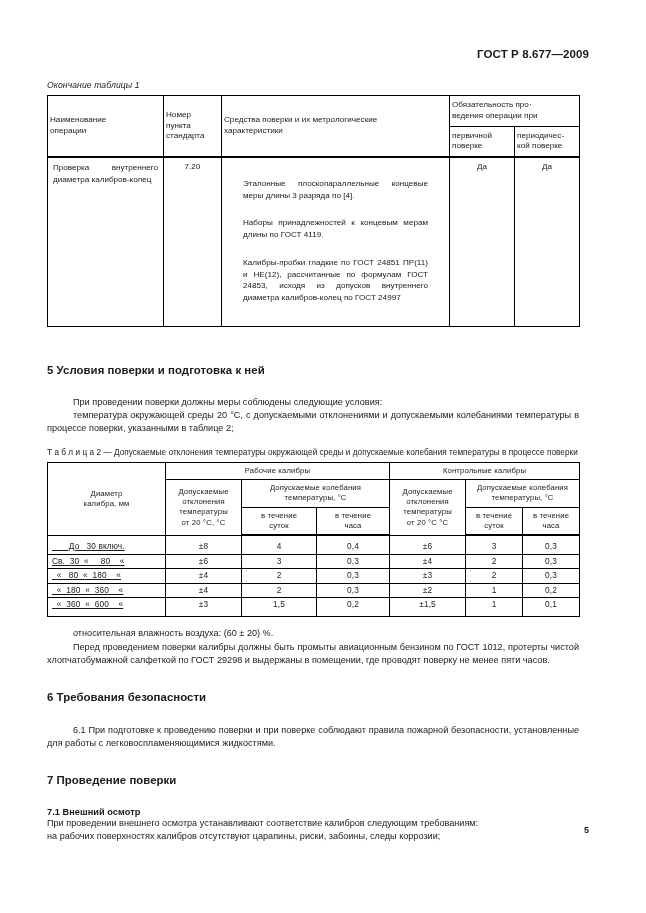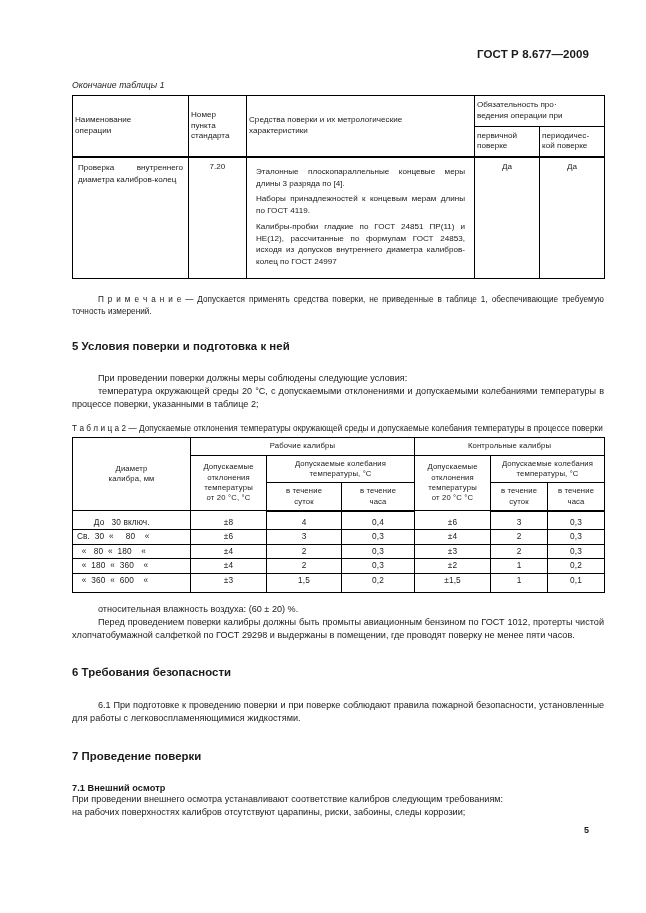--- a/index.html
+++ b/index.html
@@ -14,21 +14,21 @@
   .page {
     position: relative;
     width: 646px;
     height: 913px;
     background: #ffffff;
     overflow: hidden;
     box-sizing: border-box;
   }
   .content {
     position: absolute;
-    left: 72px;
+    left: 47px;
     top: 0;
     width: 532px;
   }
 
   
   .doc-header {
     position: absolute;
     right: 57px;
     top: 48px;
     font-size: 11.5px;
@@ -119,21 +119,21 @@
   #table1 .t1-op {
     text-align: justify;
     line-height: 1.45;
   }
   #table1 .t1-means {
     text-align: justify;
     line-height: 1.45;
     letter-spacing: 0.01px;
   }
   #table1 .t1-means div {
-    margin: 4px;
+    margin: 16px;
   }
   .thick-top {
     border-top-width: 2px !important;
   }
 
   
   #table2 {
     font-size: 7.7px;
     line-height: 1.34;
   }
@@ -149,20 +149,21 @@
     padding: 1.2px 2px;
     font-size: 8.3px;
     letter-spacing: 0.1px;
   }
   #table2 td.diam {
     text-align: left;
     font-size: 8.3px;
     padding-left: 4px;
     white-space: pre;
     font-variant-numeric: tabular-nums;
+    text-decoration: underline;
   }
   #table2 tr.firstdata td {
     padding-top: 5px;
   }
   #table2 tr.lastdata td {
     padding-bottom: 6px;
   }
   .t2-head-sep {
     border-bottom: 2px solid #000 !important;
   }
@@ -224,21 +225,20 @@
             <div>Наборы принадлежностей к концевым мерам дли­ны по ГОСТ 4119.</div>
             <div>Калибры-пробки гладкие по ГОСТ 24851 ПР(11) и НЕ(12), рассчитанные по формулам ГОСТ 24853, исходя из допусков внутреннего диаметра калиб­ров-колец по ГОСТ 24997</div>
           </td>
           <td class="c thick-top">Да</td>
           <td class="c thick-top">Да</td>
         </tr>
       </tbody>
     </table>
 
     <div style="height:15px"></div>
-    <p class="note">П р и м е ч а н и е — Допускается применять средства поверки, не приведенные в таблице 1, обеспечиваю­щие требуемую точность измерений.</p>
 
     <div style="height:22px"></div>
     <h2 class="sec">5 Условия поверки и подготовка к ней</h2>
 
     <div style="height:20px"></div>
     <p class="body-text">При проведении поверки должны меры соблюдены следующие условия:</p>
     <p class="body-text ind2">температура окружающей среды 20 °С, с допускаемыми отклонениями и допускаемыми колебания­ми температуры в процессе поверки, указанными в таблице 2;</p>
 
     <div style="height:12px"></div>
     <div class="tbl-caption-2">Т а б л и ц а  2 — Допускаемые отклонения температуры окружающей среды и допускаемые колебания темпера­туры в процессе поверки</div>

